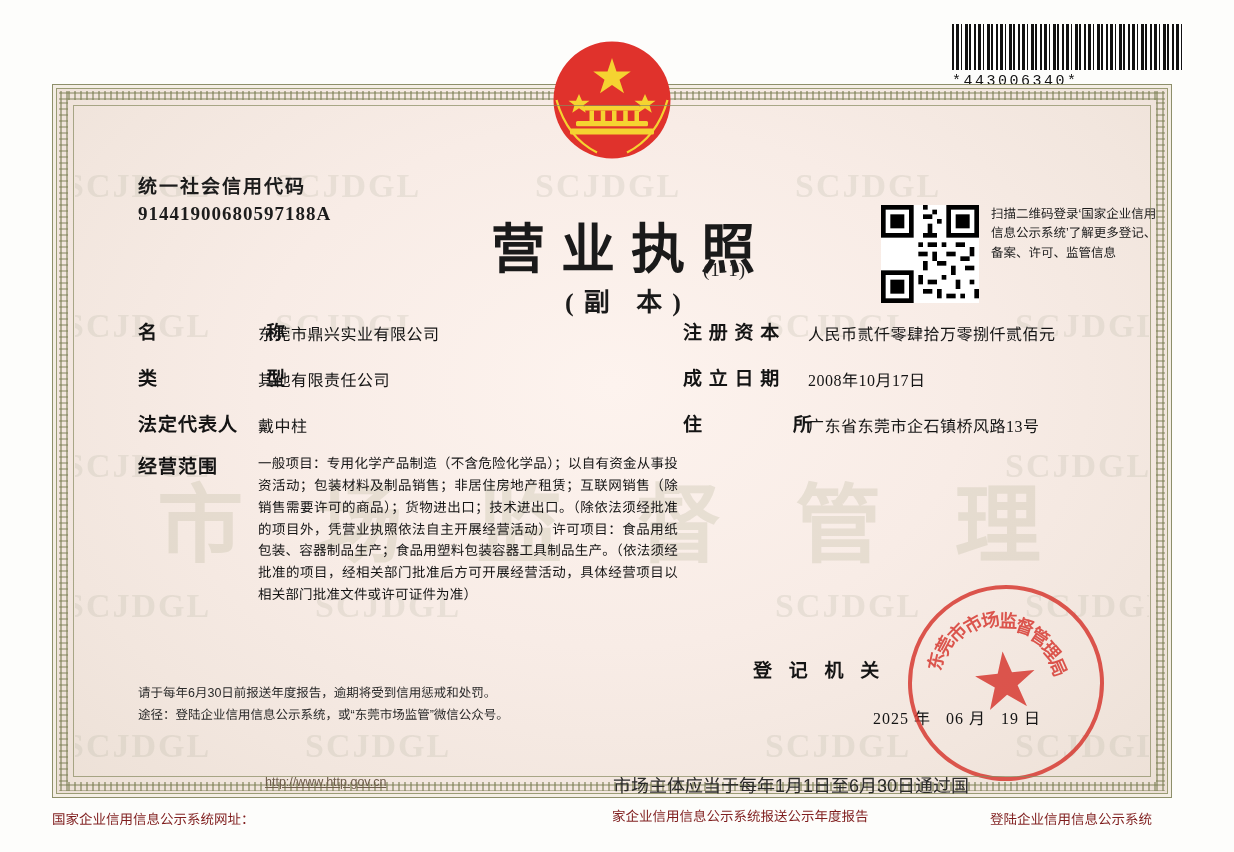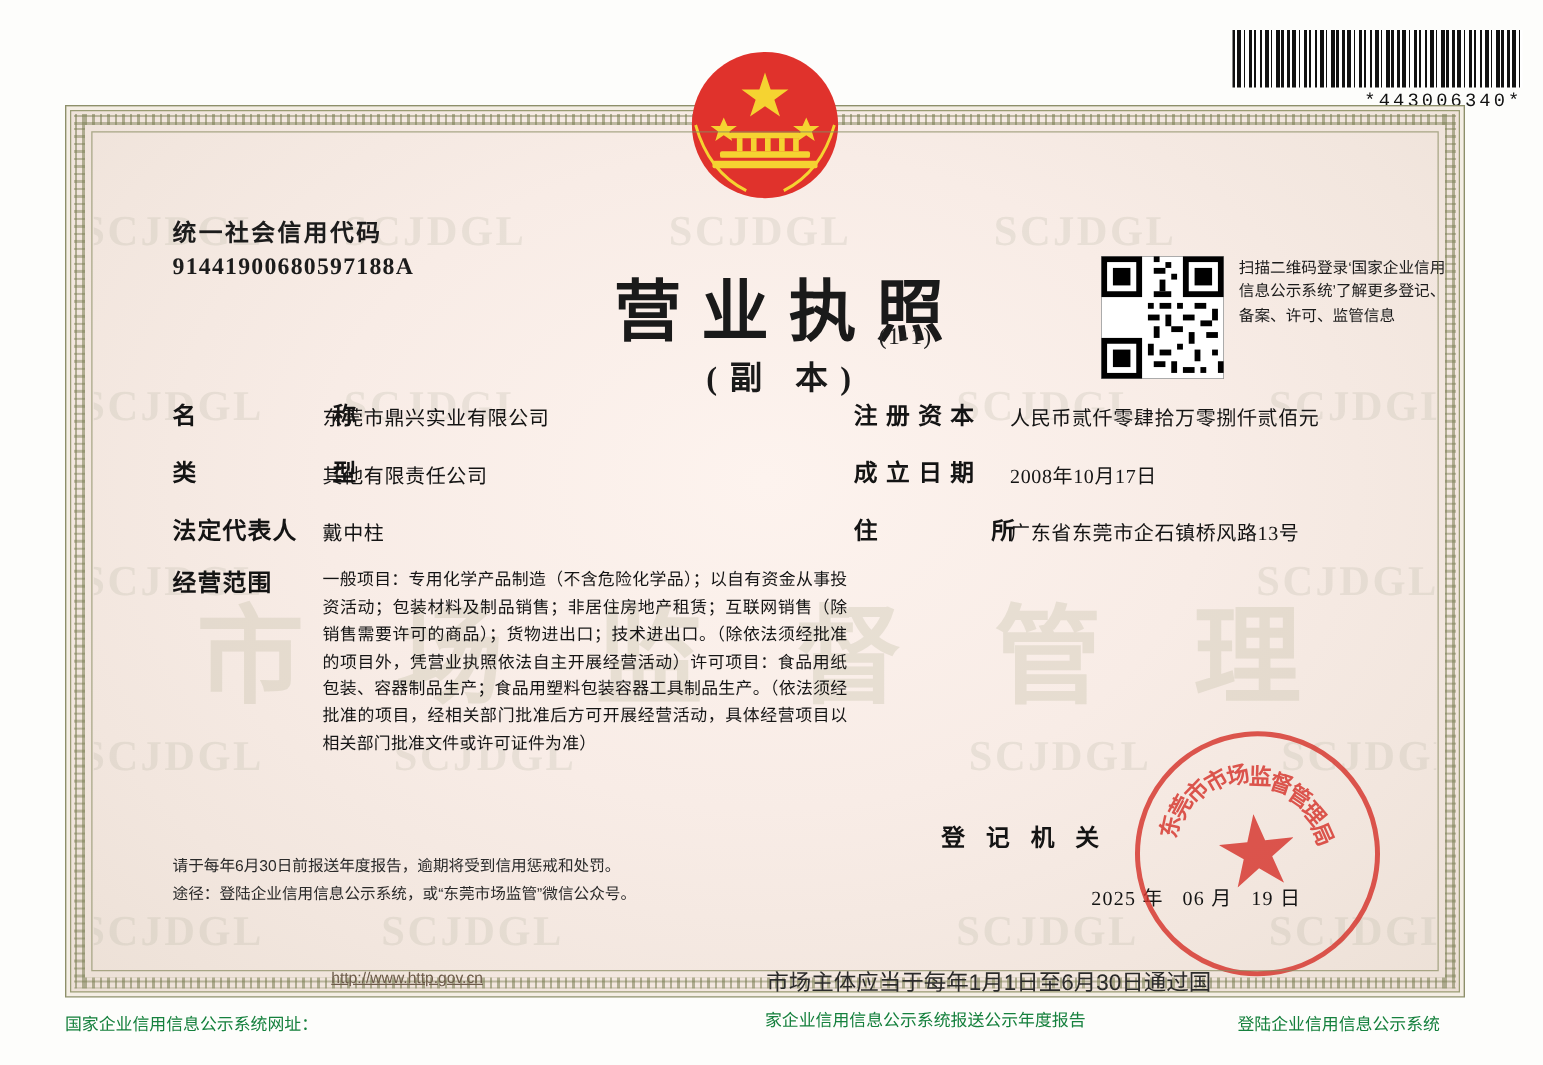--- a/index.html
+++ b/index.html
@@ -18,24 +18,24 @@
   
   #page {
     position: absolute;
     inset: 0;
     background: #fdfdfb;
   }
 
   
   #barcode-area {
     position: absolute;
-    left: 986px;
+    left: 952px;
     top: 24px;
     width: 232px;
-    text-align: right;
+    text-align: left;
   }
   #barcode-bars {
     height: 46px;
     width: 232px;
     background:
       repeating-linear-gradient(90deg,
         #111 0px, #111 2px, #fff 2px, #fff 4px,
         #111 4px, #111 7px, #fff 7px, #fff 9px,
         #111 9px, #111 10px, #fff 10px, #fff 13px,
         #111 13px, #111 16px, #fff 16px, #fff 17px,
@@ -326,21 +326,21 @@
     font-size: 18px;
     color: #2a2a2a;
     font-family: "Liberation Sans", sans-serif;
     white-space: nowrap;
   }
 
   
   .outside {
     position: absolute;
     font-size: 13.5px;
-    color: #15803d;
+    color: #7f1d1d;
     font-family: "Liberation Sans", sans-serif;
   }
   #out-left  { left: 52px;  top: 808px; }
   #out-mid   { left: 612px; top: 805px; }
   #out-right { left: 990px; top: 808px; }
 </style>
 </head>
 <body>
 
 <div id="page">

